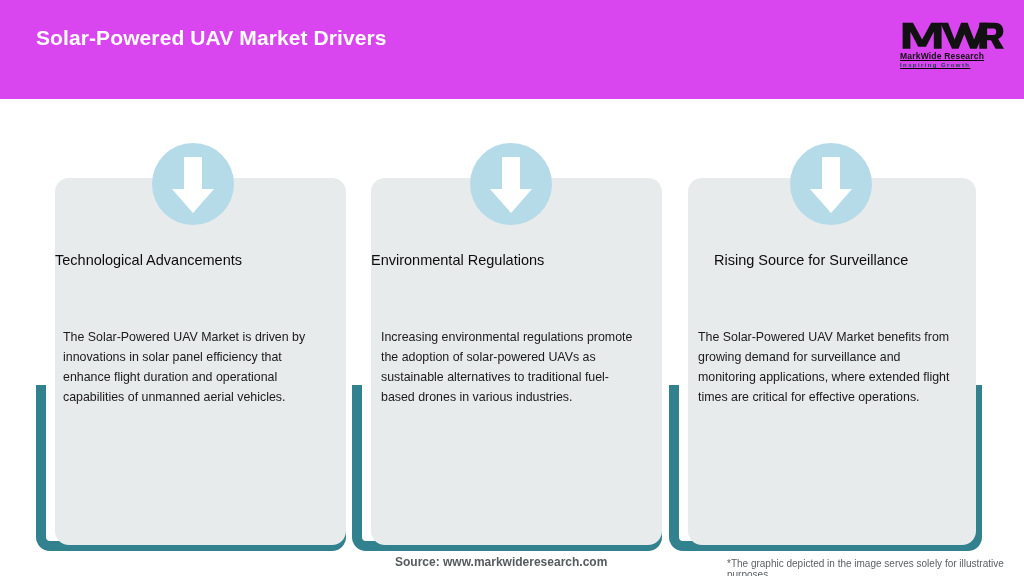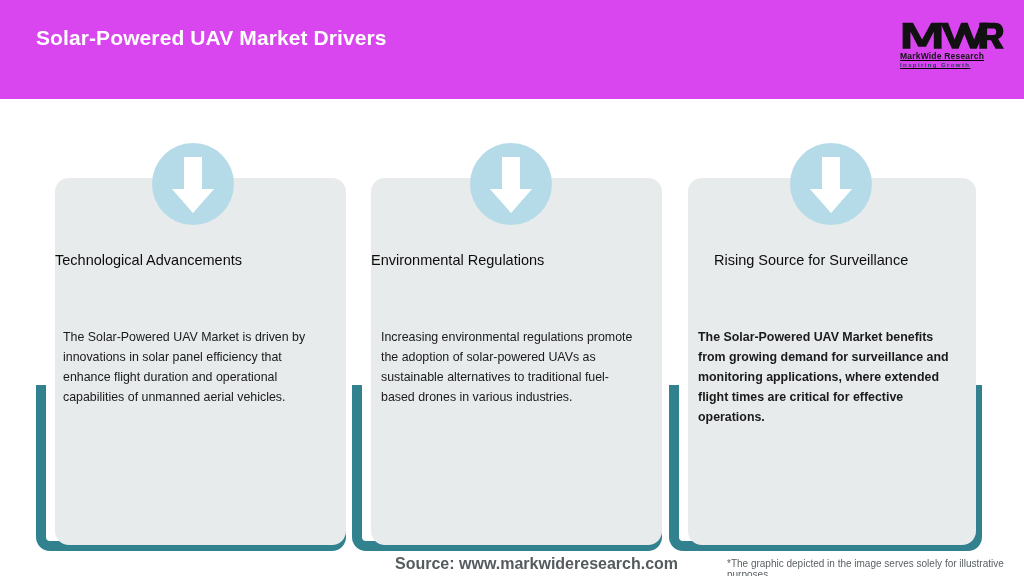--- a/index.html
+++ b/index.html
@@ -69,21 +69,21 @@
     line-height:22px;
   }
   .card-body{
     position:absolute;
     font-size:12.4px;color:#1a1a1a;line-height:20px;
     text-align:left;
   }
   
   .source{
     position:absolute;left:395px;top:555px;
-    font-size:16px;font-weight:bold;color:#555b5e;text-align:right;
+    font-size:12px;font-weight:bold;color:#555b5e;text-align:right;
   }
   .disclaimer{
     position:absolute;left:727px;top:558px;
     font-size:10px;color:#5b6164;
   }
 </style>
 </head>
 <body>
 
 <div class="header">
@@ -128,19 +128,19 @@
 
   <div class="card-wrap">
     <div class="accent" style="left:669px;top:286px;width:313px;height:166px;"></div>
     <div class="card" style="left:688px;top:79px;width:288px;height:367px;"></div>
     <div class="circle" style="left:790px;top:44px;">
       <svg class="arrow-svg" viewBox="0 0 82 82">
         <path d="M32 14 L50 14 L50 46 L62 46 L41 70 L20 46 L32 46 Z" fill="#ffffff"></path>
       </svg>
     </div>
     <div class="card-title" style="left:714px;top:150px;width:236px;">Rising Source for Surveillance</div>
-    <div class="card-body" style="left:698px;top:228px;width:252px;font-weight:bold;">The Solar-Powered UAV Market benefits from growing demand for surveillance and monitoring applications, where extended flight times are critical for effective operations.</div>
+    <div class="card-body" style="left:698px;top:228px;width:252px;">The Solar-Powered UAV Market benefits from growing demand for surveillance and monitoring applications, where extended flight times are critical for effective operations.</div>
   </div>
 
 </div>
 
 <div class="source">Source: www.markwideresearch.com</div>
 <div class="disclaimer">*The graphic depicted in the image serves solely for illustrative purposes</div>
 
 </body></html>

